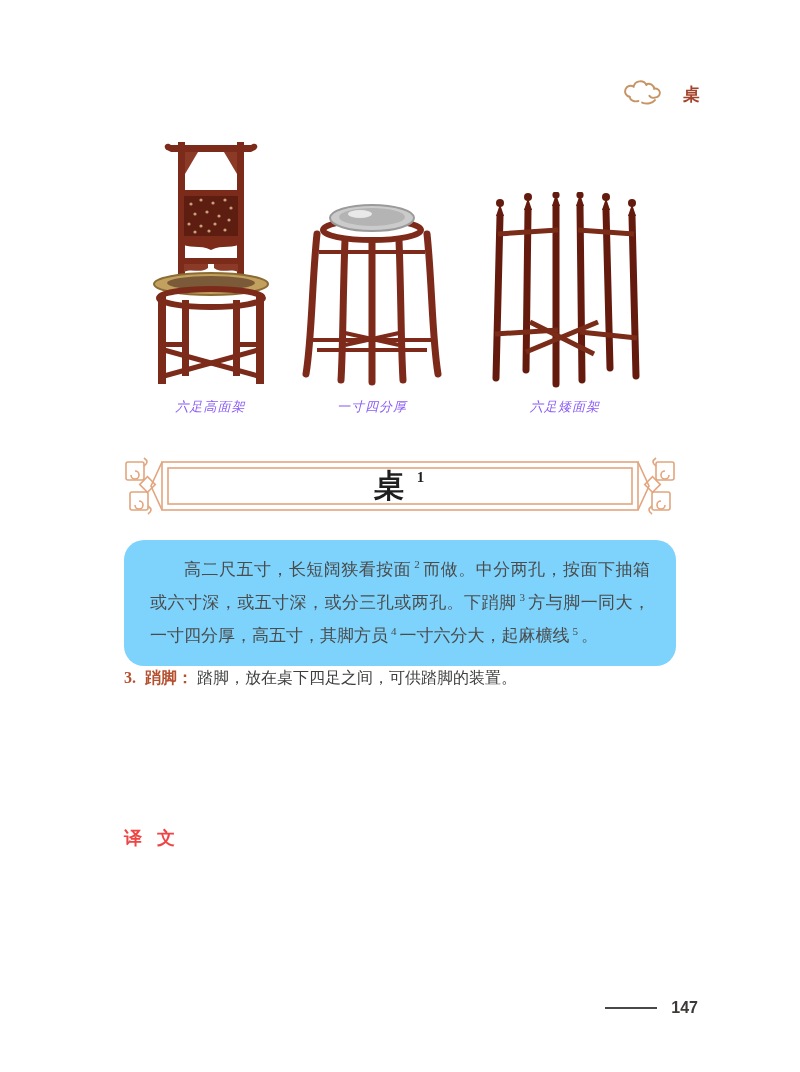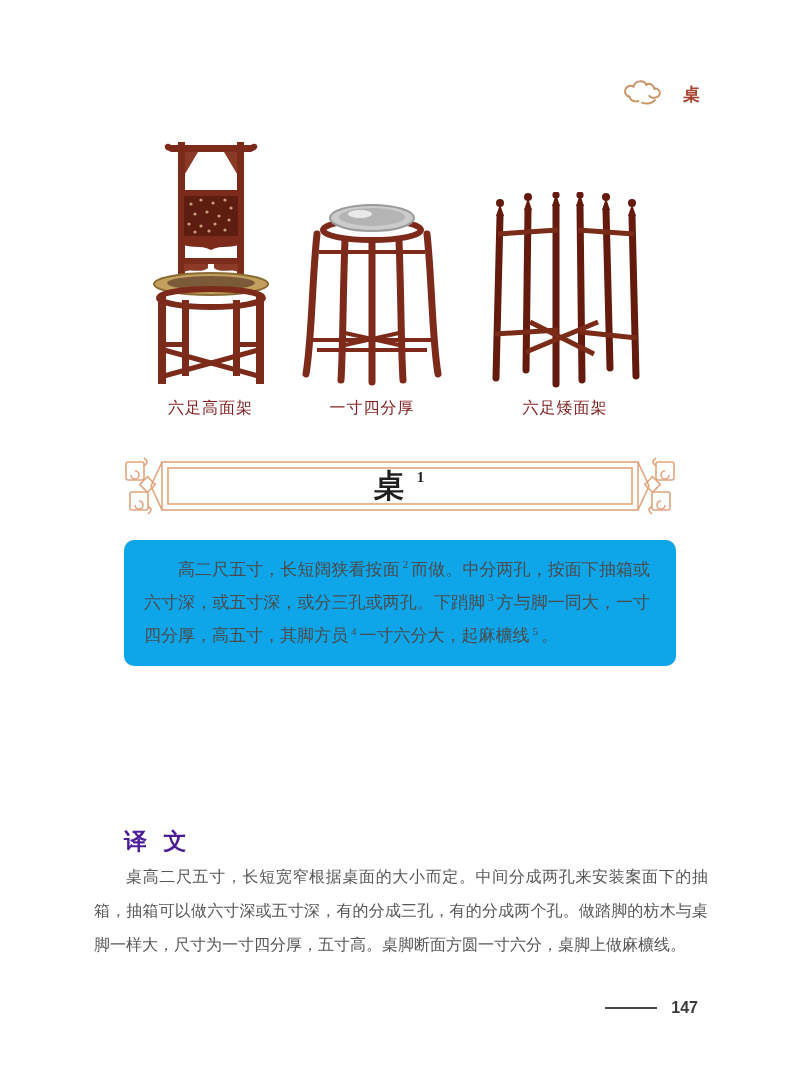--- a/index.html
+++ b/index.html
@@ -16,53 +16,53 @@
 
   
   .figures-row { position:absolute; top:128px; left:0; width:800px; height:300px; }
   .figure { position:absolute; display:flex; flex-direction:column; align-items:center; }
   .figure-1 { left:128px; width:165px; }
   .figure-2 { left:294px; width:156px; }
   .figure-3 { left:475px; width:180px; }
   .fig-img-wrap { height:262px; display:flex; align-items:flex-end; justify-content:center; }
   .figure-caption {
     margin-top:8px; font-family:"Liberation Sans", sans-serif;
-    font-size:16px; color:#7f1d1d; letter-spacing:1px;
+    font-size:13px; color:#8b5cf6; letter-spacing:1px;font-style:italic;
   }
 
   
   .title-frame { position:absolute; top:454px; left:120px; width:560px; height:64px; }
   .title-frame svg.frame-deco { position:absolute; inset:0; }
   .section-title {
     position:absolute; inset:0; display:flex; align-items:center; justify-content:center;
     font-size:31px; font-weight:bold; color:#1f1f1f; letter-spacing:2px;
   }
   .section-title sup { font-size:15px; font-weight:bold; margin-left:10px; transform:translateY(-9px); }
 
   
   .quote-box {
     position:absolute; top:540px; left:124px; width:552px; min-height:118px;
-    background:#0ea5e9; border-radius:10px; padding:13px 26px 14px 20px;
+    background:#7dd3fc; border-radius:20px; padding:13px 26px 14px 26px;
     color:#4b4b4b; font-size:17px; line-height:1.95; text-align:justify;
   }
   .quote-box p { text-indent:2em; }
   .quote-box sup { font-size:11px; padding:0 3px; }
 
   
   .annotations { position:absolute; top:668px; left:124px; width:565px; font-size:16px; }
   .annotation-item { margin-bottom:13px; line-height:1.3; }
   .ann-num { color:#b5502f; font-weight:bold; margin-right:9px; }
   .ann-term { color:#b5502f; font-weight:bold; margin-right:4px; }
   .ann-text { color:#3f3e3d; }
 
   
   .translation-heading {
     position:absolute; top:826px; left:124px;
     font-family:"Liberation Sans", sans-serif; font-weight:bold;
-    font-size:23px; color:#4c1d95; letter-spacing:5px;
+    font-size:18px; color:#ef4444; letter-spacing:5px;
   }
   .translation-body {
     position:absolute; top:860px; left:94px; width:614px;
     font-family:"Liberation Sans", sans-serif; font-size:16px; color:#595756;
     line-height:2.12; text-align:justify;
   }
   .translation-body p { text-indent:2em; }
 
   
   .footer { position:absolute; top:999px; right:102px; display:flex; align-items:center; gap:14px; }
@@ -237,25 +237,23 @@
       <span>桌</span>
         <sup>1</sup>
     </div>
   </div>
 
   <div class="quote-box">
     <p><span>高二尺五寸，长短阔狭看按面</span><sup>2</sup><span>而做。中分两孔，按面下抽箱或六寸深，或五寸深，或分三孔或两孔。下踃脚</span><sup>3</sup><span>方与脚一同大，一寸四分厚，高五寸，其脚方员</span><sup>4</sup><span>一寸六分大，起麻櫎线</span><sup>5</sup><span>。</span></p>
   </div>
 
   <div class="annotations">
+    <p class="annotation-item"><span class="ann-num">3.</span><span class="ann-term">踃脚：</span><span class="ann-text">踏脚，放在桌下四足之间，可供踏脚的装置。</span></p>
   </div>
 
   <div class="translation-heading">译 文</div>
-  <div class="translation-body">
-    <p>桌高二尺五寸，长短宽窄根据桌面的大小而定。中间分成两孔来安装案面下的抽箱，抽箱可以做六寸深或五寸深，有的分成三孔，有的分成两个孔。做踏脚的枋木与桌脚一样大，尺寸为一寸四分厚，五寸高。桌脚断面方圆一寸六分，桌脚上做麻櫎线。</p>
-  </div>
 
   <div class="footer">
     <div class="footer-rule"></div>
     <div class="page-number">147</div>
   </div>
 
 </div>
 
 </body></html>

